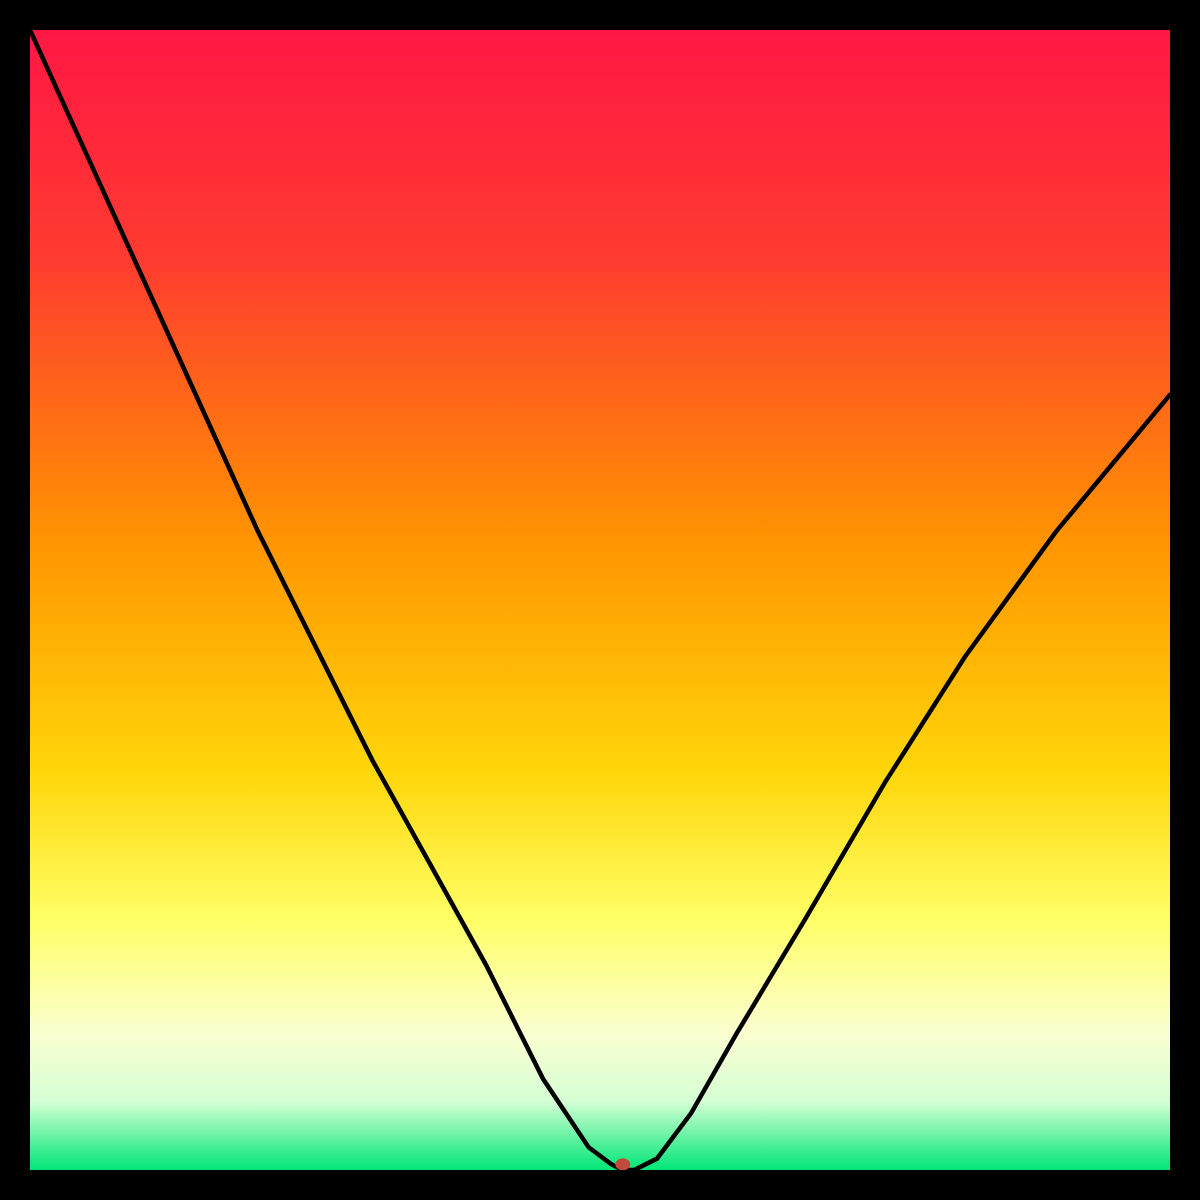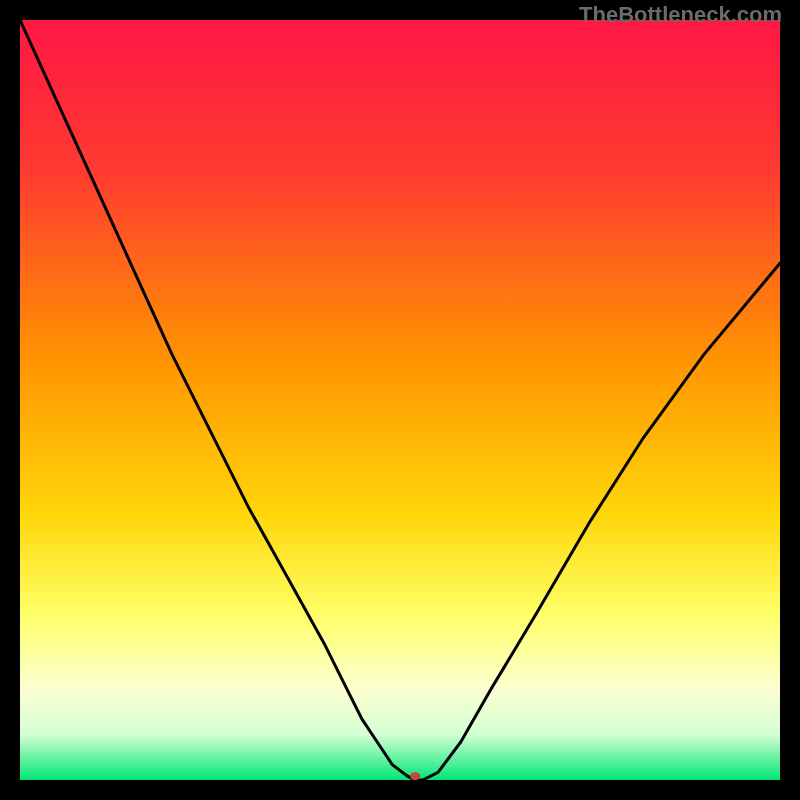--- a/index.html
+++ b/index.html
@@ -26,21 +26,20 @@
     top: 20px;
     width: 760px;
     height: 760px;
   }
   svg { display: block; }
 </style>
 </head>
 <body>
 
 <div class="container">
-  <div class="watermark">TheBottleneck.com</div>
   <div class="plot-area">
     <svg id="chart-svg" width="760" height="760" viewBox="0 0 760 760">
       <defs>
         <linearGradient id="bg-grad" x1="0" y1="0" x2="0" y2="1">
             <stop offset="0%" stop-color="#ff1744"></stop>
             <stop offset="20%" stop-color="#ff3b30"></stop>
             <stop offset="45%" stop-color="#ff9500"></stop>
             <stop offset="65%" stop-color="#ffd60a"></stop>
             <stop offset="78%" stop-color="#ffff66"></stop>
             <stop offset="88%" stop-color="#fbffd0"></stop>

